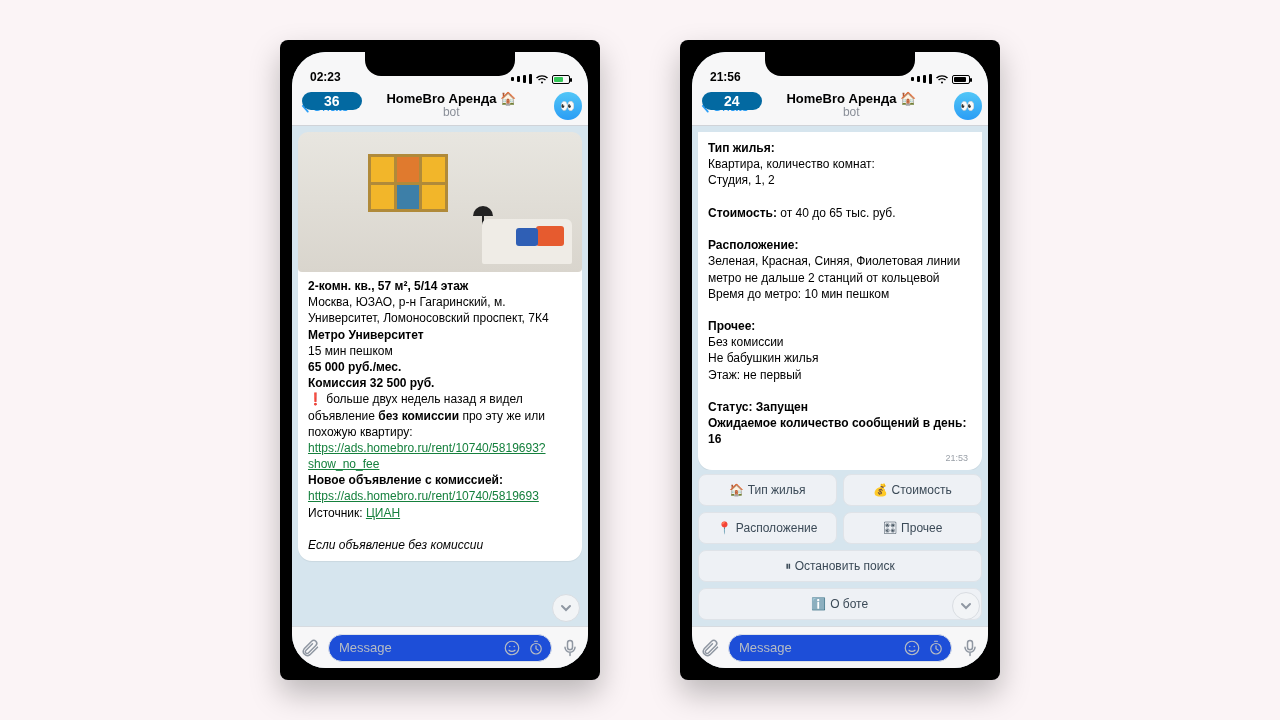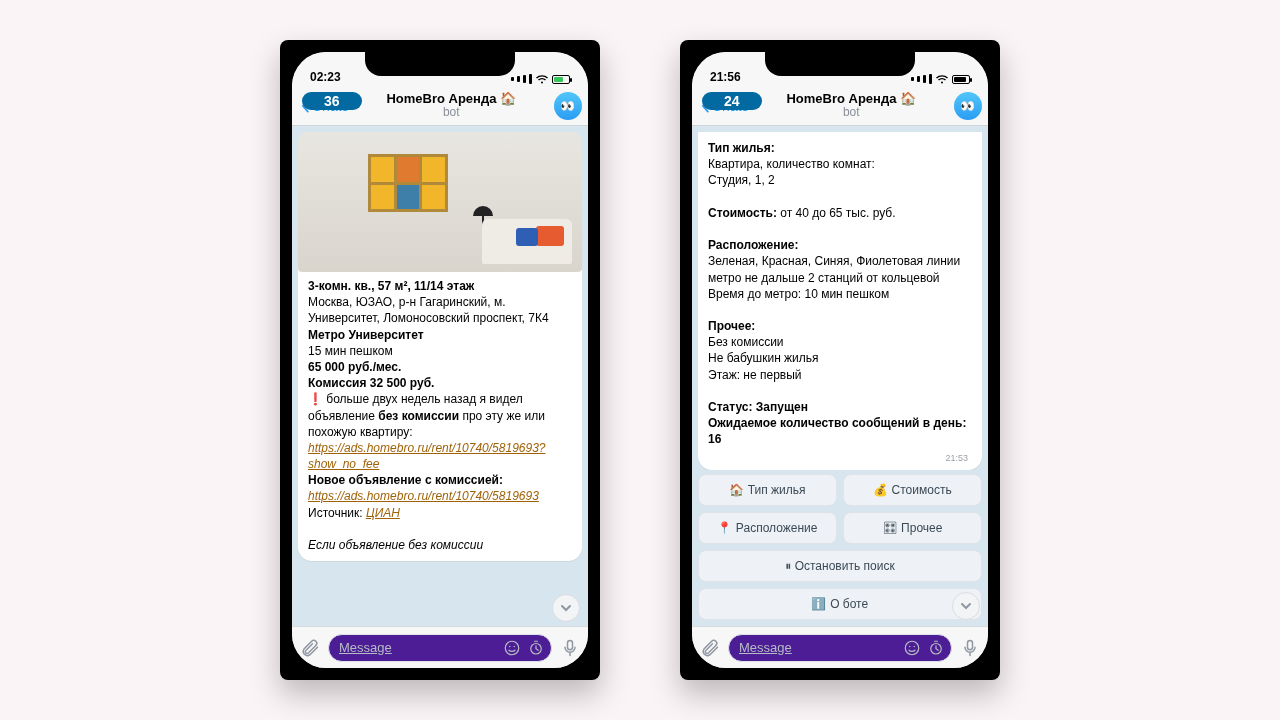--- a/index.html
+++ b/index.html
@@ -96,41 +96,41 @@
   }
   .wallart { position:absolute; left:70px; top:22px; width:80px; height:58px; display:grid; grid-template-columns:repeat(3,1fr); grid-template-rows:repeat(2,1fr); gap:3px; border:3px solid #b08a3a; background:#b08a3a; }
   .wallart div { background:#f2b62a; }
   .wallart div:nth-child(2){background:#e07a2e;}
   .wallart div:nth-child(5){background:#3d7fa8;}
   .sofa { position:absolute; right:10px; bottom:8px; width:90px; height:45px; background:#efece6; border-radius:6px 6px 2px 2px; }
   .pillow { position:absolute; right:18px; bottom:26px; width:28px; height:20px; background:#e65b2f; border-radius:3px; }
   .pillow2 { position:absolute; right:44px; bottom:26px; width:22px; height:18px; background:#2f5fb5; border-radius:3px; }
   .lamp { position:absolute; right:98px; bottom:10px; width:2px; height:52px; background:#222; }
   .lamp::before { content:""; position:absolute; top:-4px; left:-9px; width:20px; height:10px; background:#222; border-radius:10px 10px 0 0; }
-  .bubble a, .link { color:#a16207; text-decoration:underline;font-style:italic; }
+  .bubble a, .link { color:#15803d; text-decoration:underline; }
   .ts { position:absolute; right:14px; bottom:6px; font-size:9px; color:#9aa0a8; }
   .scroll-down {
     position:absolute; right:8px; bottom:4px;
     width:28px; height:28px; border-radius:50%; background:#f2f4f6; border:1px solid #d9dde2;
     display:flex; align-items:center; justify-content:center; color:#8f97a2;
   }
   .kb-layer { padding:4px 6px 6px; display:flex; flex-direction:column; gap:6px; }
   .kb-row { display:flex; gap:6px; }
   .kb-btn {
     flex:1; background:#eef1f5; border:1px solid #dfe3e8; border-radius:8px;
     padding:8px 4px; font-size:12px; color:#3b4a57; text-align:center; font-weight:500;
   }
   .input-bar {
     height:42px; background:#f7f7f8; border-top:1px solid #d7dbe0;
     display:flex; align-items:center; padding:0 8px; gap:8px;
   }
   .msg-field {
-    flex:1; height:28px; background:#4c1d95; border:1px solid #dfe3e8; border-radius:14px;
+    flex:1; height:28px; background:#1d4ed8; border:1px solid #dfe3e8; border-radius:14px;
     display:flex; align-items:center; justify-content:space-between; padding:0 6px 0 10px;
-    color:#b6bcc4; font-size:13px;text-decoration:underline;
+    color:#b6bcc4; font-size:13px;
   }
   .msg-icons { display:flex; gap:6px; color:#b6bcc4; }
   .icon-btn { color:#8f97a2; display:flex; align-items:center; }
   svg { display:block; }
 </style>
 </head>
 <body>
 
 <div class="phone">
   <div class="notch"></div>
@@ -173,21 +173,21 @@
               <div></div>
               <div></div>
               <div></div>
               <div></div>
             </div>
           <div class="lamp"></div>
           <div class="sofa"></div>
             <div class="pillow"></div>
             <div class="pillow2"></div>
         </div>
-        <b>3-комн. кв., 57 м², 11/14 этаж</b><br>
+        <b>2-комн. кв., 57 м², 5/14 этаж</b><br>
         <span>Москва, ЮЗАО, р-н Гагаринский, м. Университет, Ломоносовский проспект, 7К4</span><br>
         <b>Метро Университет</b><br>
         <span>15 мин пешком</span><br>
         <b>65 000 руб./мес.</b><br>
         <b>Комиссия 32 500 руб.</b><br>
         <span>❗</span>
         <span>больше двух недель назад я видел объявление</span>
         <b>без комиссии</b>
         <span>про эту же или похожую квартиру:</span><br>
         <a class="link">https://ads.homebro.ru/rent/10740/5819693?show_no_fee</a><br>

